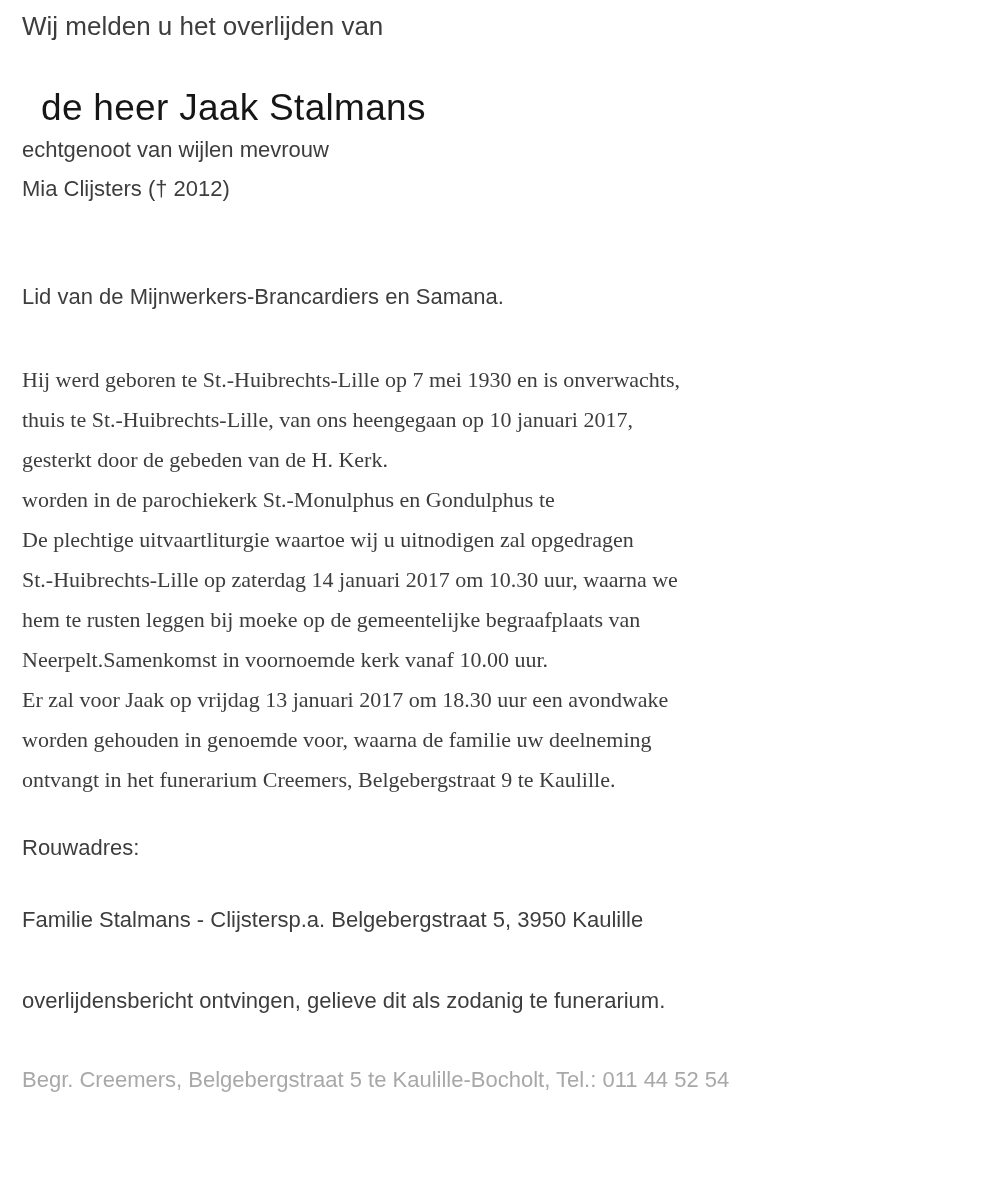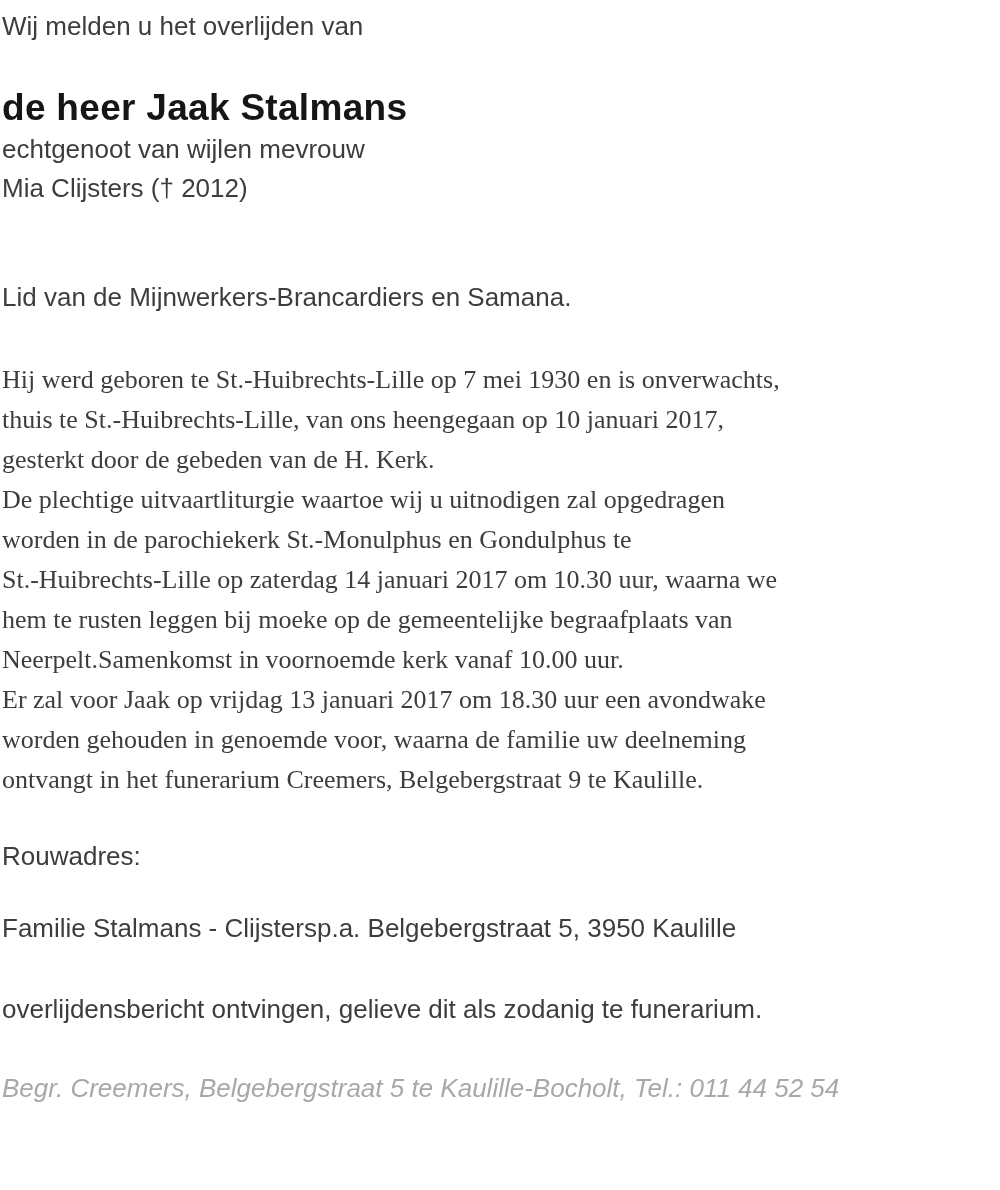--- a/index.html
+++ b/index.html
@@ -8,66 +8,66 @@
     background: #ffffff;
   }
   body {
     width: 1000px;
     height: 1190px;
     font-family: "Liberation Sans", sans-serif;
     color: #3d3d3d;
     overflow: hidden;
   }
   .page {
-    padding: 6px 10px 0 2px;
+    padding: 6px 10px 0 22px;
     box-sizing: border-box;
     width: 1000px;
   }
   .line {
-    font-size: 26px;
+    font-size: 22px;
     line-height: 40px;
     white-space: nowrap;
     color: #3d3d3d;
   }
   .intro-line {
     font-size: 26px;
     line-height: 40px;
     color: #3d3d3d;
   }
   .deceased-title {
     margin-top: 40px;
     font-size: 37px;
     line-height: 44px;
-    font-weight: 700;
+    font-weight: 400;
     color: #161616;
     letter-spacing: 0.3px;
+    margin-left: 19px;
   }
   .relation .line {
     line-height: 39px;
   }
   .membership-line {
     margin-top: 69px;
   }
   .main-paragraph {
     margin-top: 43px;
     font-family: Liberation Serif, serif;
   }
   .mourning-label {
-    margin-top: 36px;
+    margin-top: 28px;
   }
   .mourning-address {
     margin-top: 32px;
   }
   .closing-paragraph {
     margin-top: 41px;
   }
   .footer-line {
     margin-top: 39px;
     color: #a8a8a8;
-    font-style: italic;
   }
 </style>
 </head>
 <body>
 
 <div class="page">
 
   <div class="intro-line">Wij melden u het overlijden van</div>
 
   <div class="deceased-title">de heer Jaak Stalmans</div>
@@ -76,22 +76,22 @@
     <div class="line">echtgenoot van wijlen mevrouw</div>
     <div class="line">Mia Clijsters († 2012)</div>
   </div>
 
   <div class="line membership-line">Lid van de Mijnwerkers-Brancardiers en Samana.</div>
 
   <div class="main-paragraph">
     <div class="line">Hij werd geboren te St.-Huibrechts-Lille op 7 mei 1930 en is onverwachts,</div>
     <div class="line">thuis te St.-Huibrechts-Lille, van ons heengegaan op 10 januari 2017,</div>
     <div class="line">gesterkt door de gebeden van de H. Kerk.</div>
+    <div class="line">worden in de parochiekerk St.-Monulphus en Gondulphus te</div>
     <div class="line">De plechtige uitvaartliturgie waartoe wij u uitnodigen zal opgedragen</div>
-    <div class="line">worden in de parochiekerk St.-Monulphus en Gondulphus te</div>
     <div class="line">St.-Huibrechts-Lille op zaterdag 14 januari 2017 om 10.30 uur, waarna we</div>
     <div class="line">hem te rusten leggen bij moeke op de gemeentelijke begraafplaats van</div>
     <div class="line">Neerpelt.Samenkomst in voornoemde kerk vanaf 10.00 uur.</div>
     <div class="line">Er zal voor Jaak op vrijdag 13 januari 2017 om 18.30 uur een avondwake</div>
     <div class="line">worden gehouden in genoemde voor, waarna de familie uw deelneming</div>
     <div class="line">ontvangt in het funerarium Creemers, Belgebergstraat 9 te Kaulille.</div>
   </div>
 
   <div class="line mourning-label">Rouwadres:</div>
 

